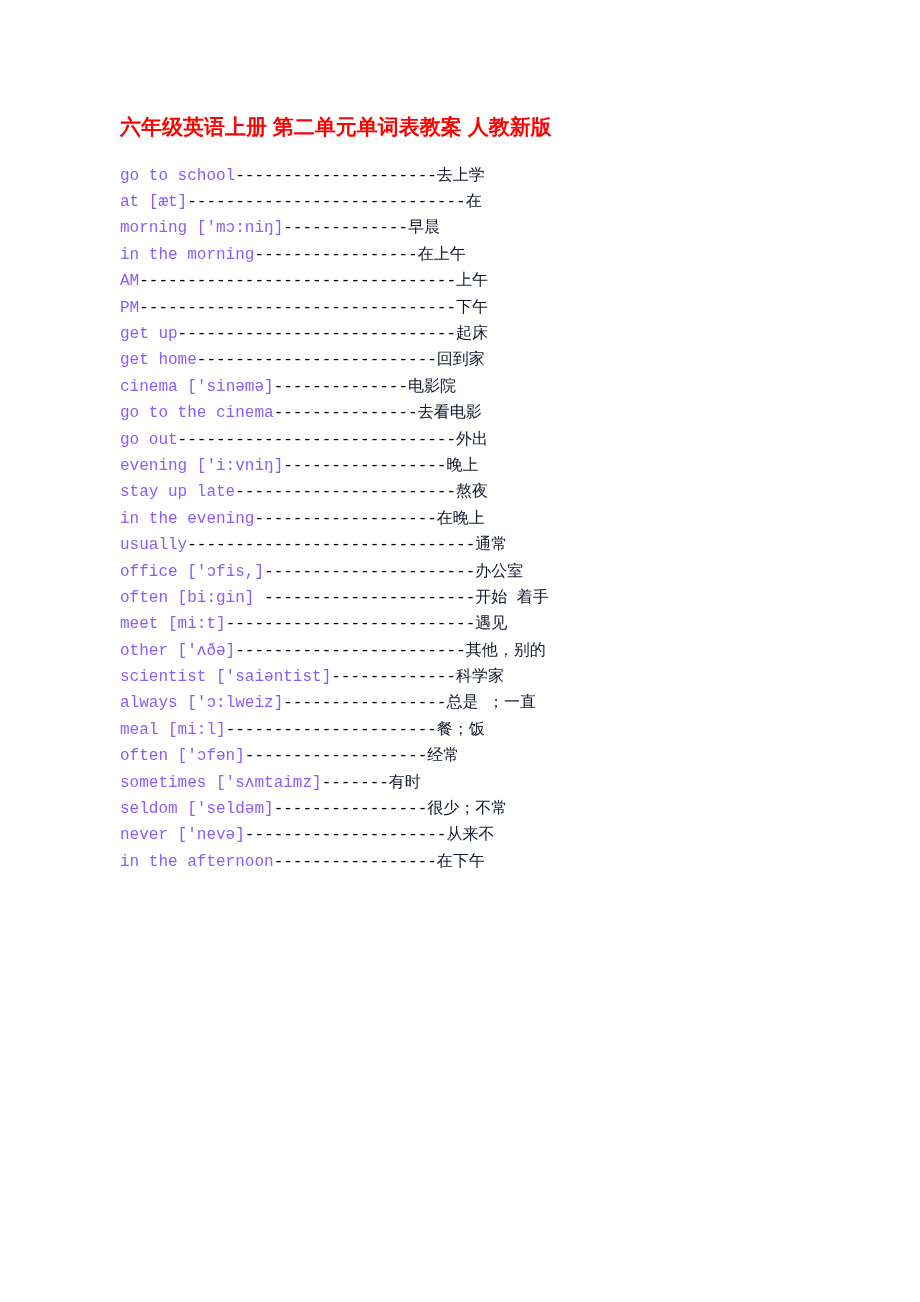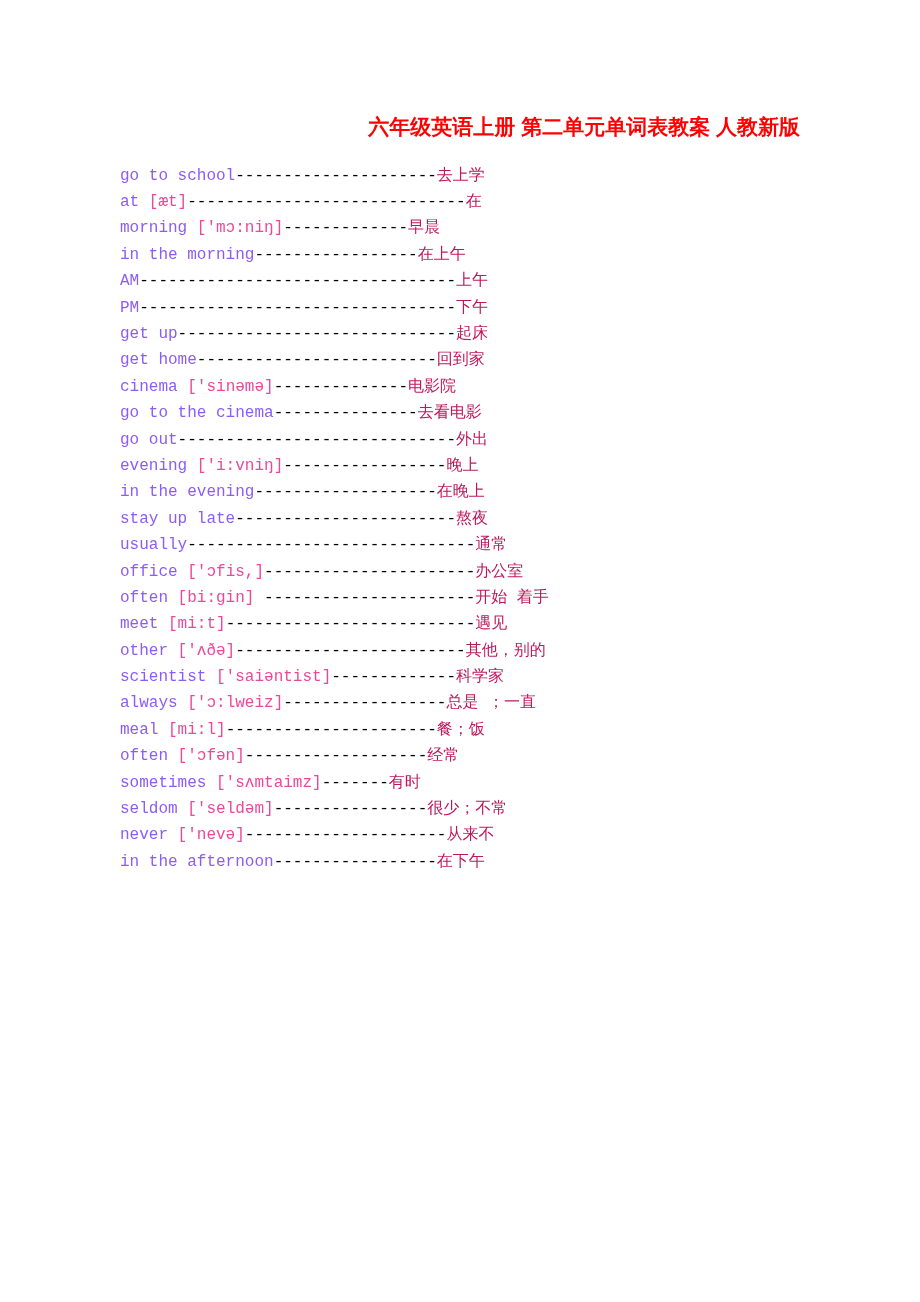--- a/index.html
+++ b/index.html
@@ -14,53 +14,53 @@
   .page {
     width: 920px;
     min-height: 1302px;
     padding: 110px 120px 0 120px;
     box-sizing: border-box;
   }
   .title {
     color: #ff0000;
     font-weight: bold;
     font-size: 21px;
-    text-align: right;
+    text-align: left;
     margin-bottom: 18px;
     font-family: "SimHei", "黑体", sans-serif;
   }
   .entry {
     white-space: nowrap;
     font-family: "Courier New", "SimSun", monospace;
   }
   .word { color: #8b5cf6; }
-  .ipa { color: #ec4899; margin-top: 44px; }
+  .ipa { color: #8b5cf6; margin-top: 44px; }
   .dash { color: #000; letter-spacing: 0; }
-  .cn { color: #be185d; }
+  .cn { color: #0f172a; }
 </style>
 </head>
 <body>
 
 <div class="page">
   <div class="title">六年级英语上册 第二单元单词表教案 人教新版</div>
   <div id="entries">
       <div class="entry"><span class="word">go to school</span><span class="dash">---------------------</span><span class="cn">去上学</span></div>
       <div class="entry"><span class="word">at </span><span class="ipa">[æt]</span><span class="dash">-----------------------------</span><span class="cn">在</span></div>
       <div class="entry"><span class="word">morning </span><span class="ipa">['mɔ:niŋ]</span><span class="dash">-------------</span><span class="cn">早晨</span></div>
       <div class="entry"><span class="word">in the morning</span><span class="dash">-----------------</span><span class="cn">在上午</span></div>
       <div class="entry"><span class="word">AM</span><span class="dash">---------------------------------</span><span class="cn">上午</span></div>
       <div class="entry"><span class="word">PM</span><span class="dash">---------------------------------</span><span class="cn">下午</span></div>
       <div class="entry"><span class="word">get up</span><span class="dash">-----------------------------</span><span class="cn">起床</span></div>
       <div class="entry"><span class="word">get home</span><span class="dash">-------------------------</span><span class="cn">回到家</span></div>
       <div class="entry"><span class="word">cinema </span><span class="ipa">['sinəmə]</span><span class="dash">--------------</span><span class="cn">电影院</span></div>
       <div class="entry"><span class="word">go to the cinema</span><span class="dash">---------------</span><span class="cn">去看电影</span></div>
       <div class="entry"><span class="word">go out</span><span class="dash">-----------------------------</span><span class="cn">外出</span></div>
       <div class="entry"><span class="word">evening </span><span class="ipa">['i:vniŋ]</span><span class="dash">-----------------</span><span class="cn">晚上</span></div>
+      <div class="entry"><span class="word">stay up late</span><span class="dash">-----------------------</span><span class="cn">熬夜</span></div>
       <div class="entry"><span class="word">in the evening</span><span class="dash">-------------------</span><span class="cn">在晚上</span></div>
-      <div class="entry"><span class="word">stay up late</span><span class="dash">-----------------------</span><span class="cn">熬夜</span></div>
       <div class="entry"><span class="word">usually</span><span class="dash">------------------------------</span><span class="cn">通常</span></div>
       <div class="entry"><span class="word">office </span><span class="ipa">['ɔfis,]</span><span class="dash">----------------------</span><span class="cn">办公室</span></div>
       <div class="entry"><span class="word">often </span><span class="ipa">[bi:gin]</span><span class="dash"> ----------------------</span><span class="cn">开始 着手</span></div>
       <div class="entry"><span class="word">meet </span><span class="ipa">[mi:t]</span><span class="dash">--------------------------</span><span class="cn">遇见</span></div>
       <div class="entry"><span class="word">other </span><span class="ipa">['ʌðə]</span><span class="dash">------------------------</span><span class="cn">其他，别的</span></div>
       <div class="entry"><span class="word">scientist </span><span class="ipa">['saiəntist]</span><span class="dash">-------------</span><span class="cn">科学家</span></div>
       <div class="entry"><span class="word">always </span><span class="ipa">['ɔ:lweiz]</span><span class="dash">-----------------</span><span class="cn">总是 ；一直</span></div>
       <div class="entry"><span class="word">meal   </span><span class="ipa">[mi:l]</span><span class="dash">----------------------</span><span class="cn">餐；饭</span></div>
       <div class="entry"><span class="word">often   </span><span class="ipa">['ɔfən]</span><span class="dash">-------------------</span><span class="cn">经常</span></div>
       <div class="entry"><span class="word">sometimes </span><span class="ipa">['sʌmtaimz]</span><span class="dash">-------</span><span class="cn">有时</span></div>

